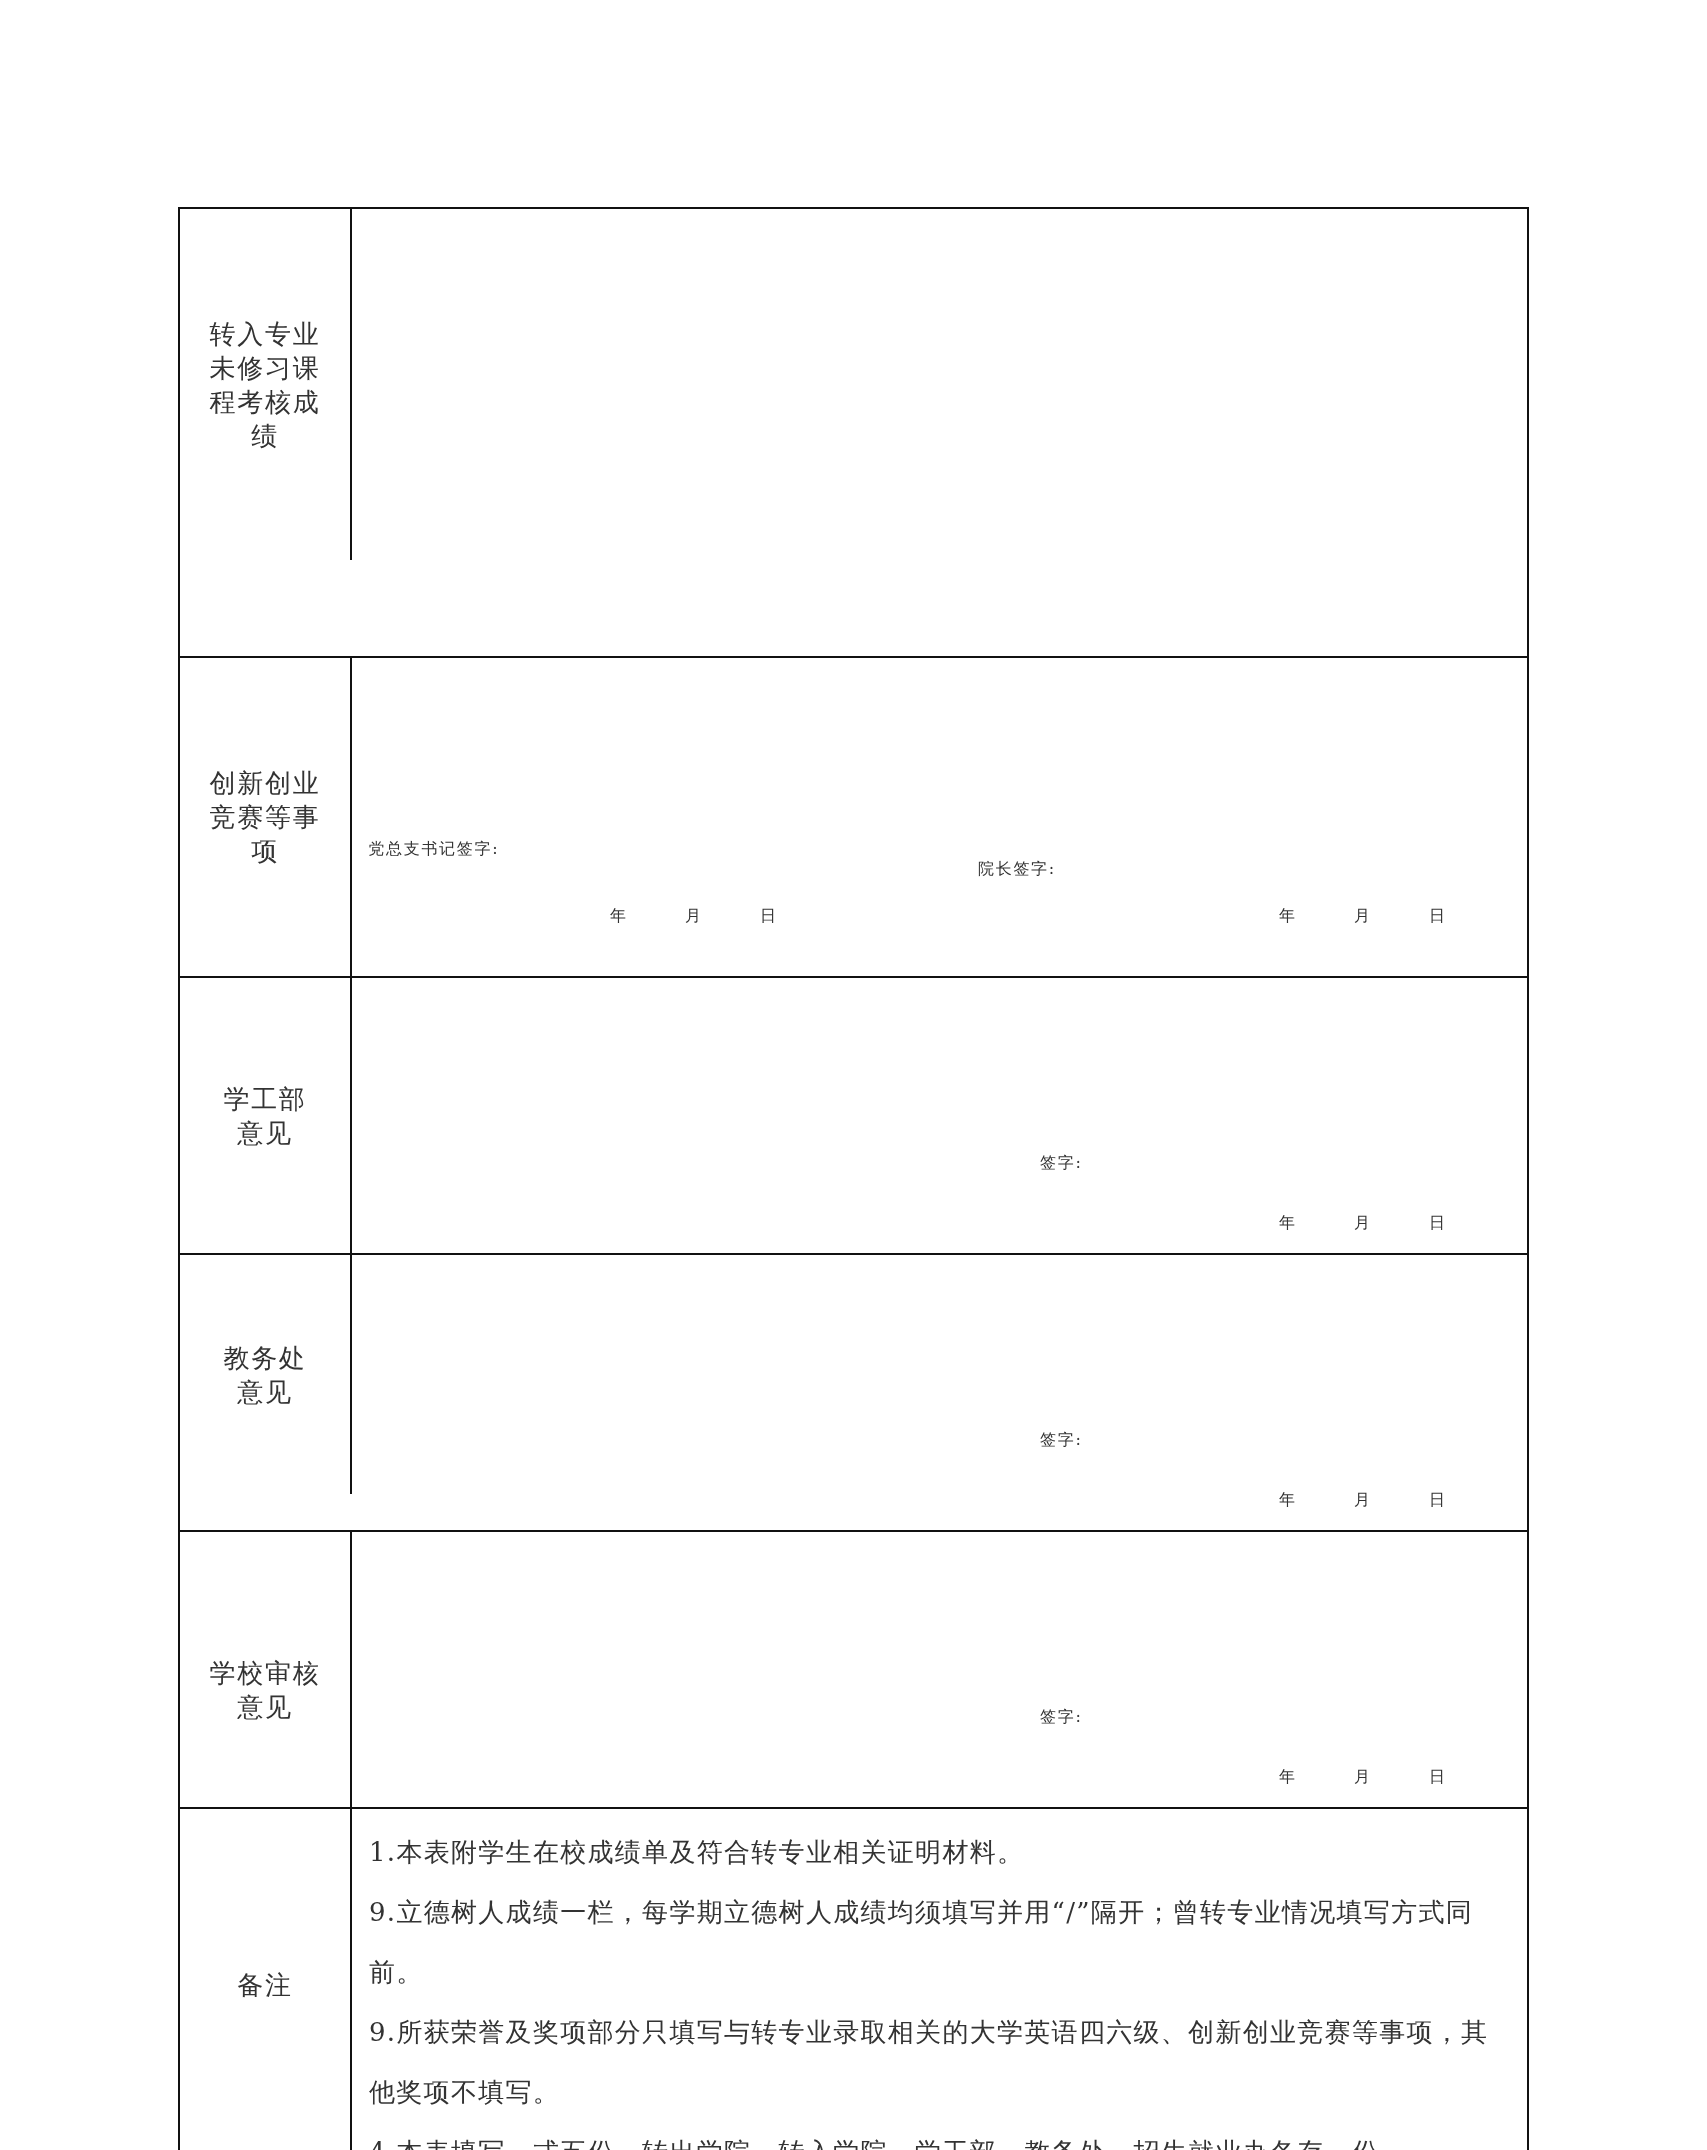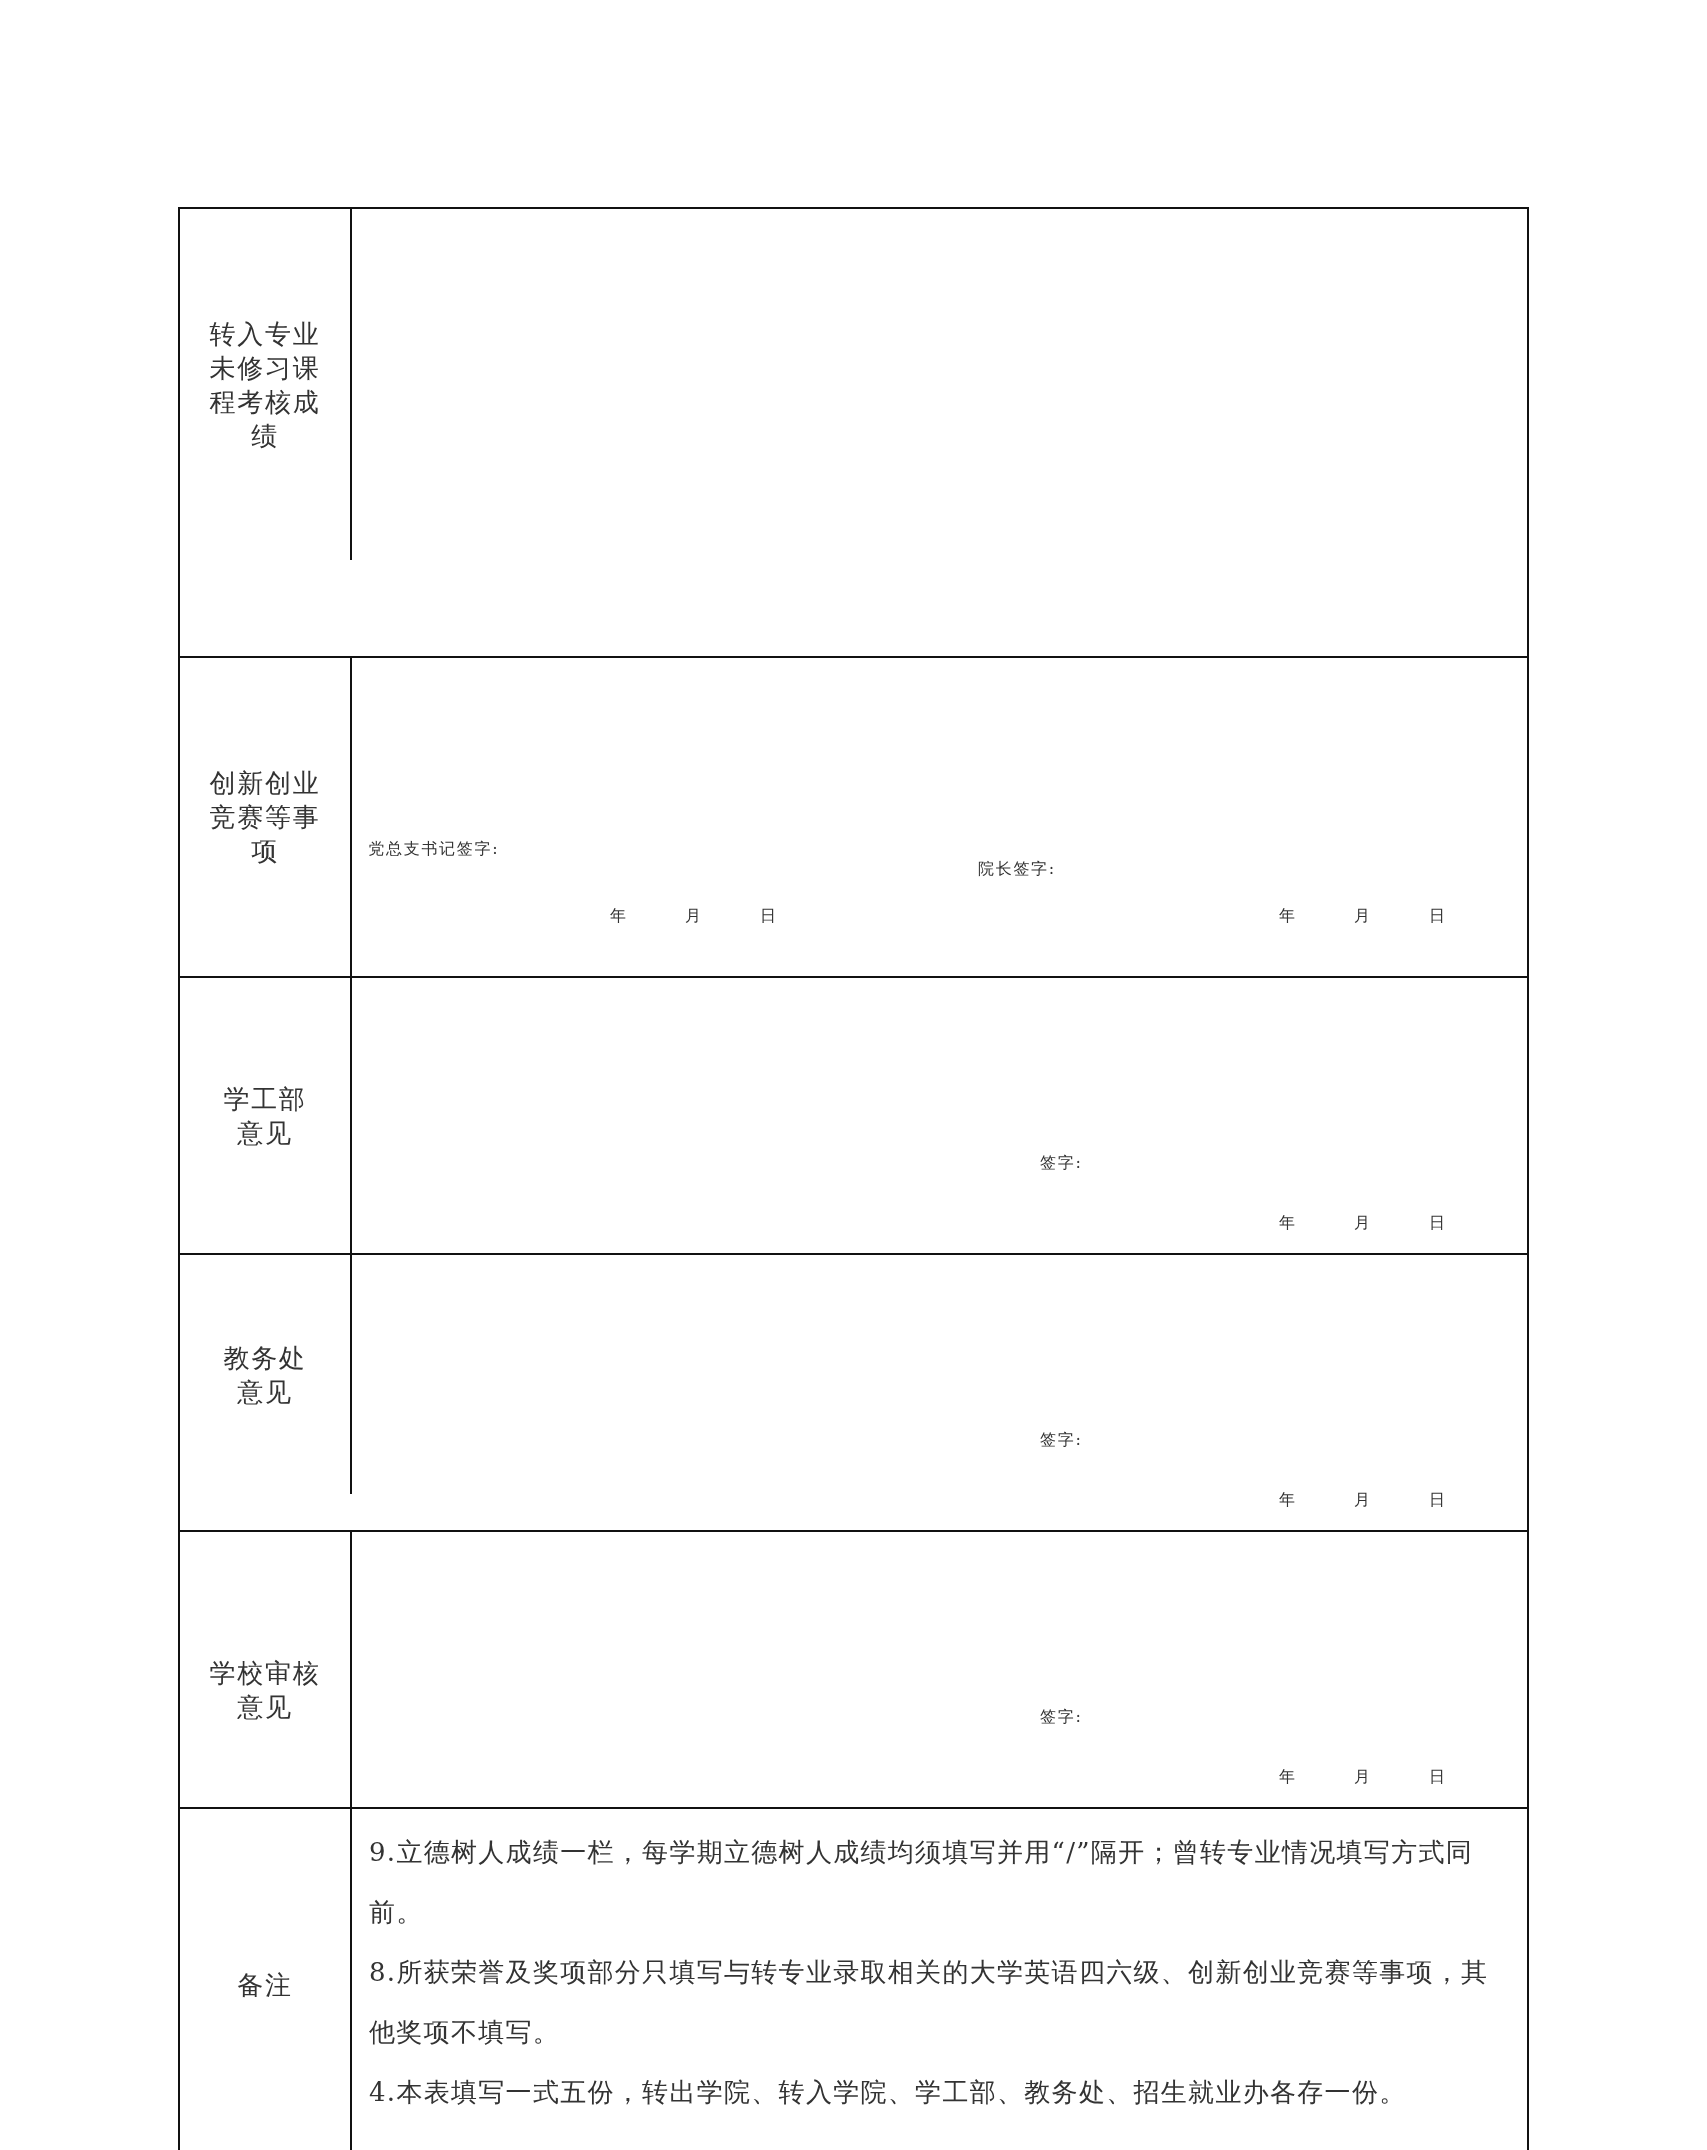--- a/index.html
+++ b/index.html
@@ -91,21 +91,22 @@
       </div>
     </div>
   </div>
 
   <div class="row" style="top:1598px; height:353px;">
     <div class="label-cell">
       <div class="inner">备注</div>
     </div>
     <div class="content-cell">
       <div class="notes">
+        <p>1.本表附学生在校成绩单及符合转专业相关证明材料。</p>
         <p>9.立德树人成绩一栏，每学期立德树人成绩均须填写并用“/”隔开；曾转专业情况填写方式同前。</p>
-        <p>8.所获荣誉及奖项部分只填写与转专业录取相关的大学英语四六级、创新创业竞赛等事项，其他奖项不填写。</p>
+        <p>9.所获荣誉及奖项部分只填写与转专业录取相关的大学英语四六级、创新创业竞赛等事项，其他奖项不填写。</p>
         <p>4.本表填写一式五份，转出学院、转入学院、学工部、教务处、招生就业办各存一份。</p>
       </div>
     </div>
   </div>
 
 </div>
 
 
 </body></html>

